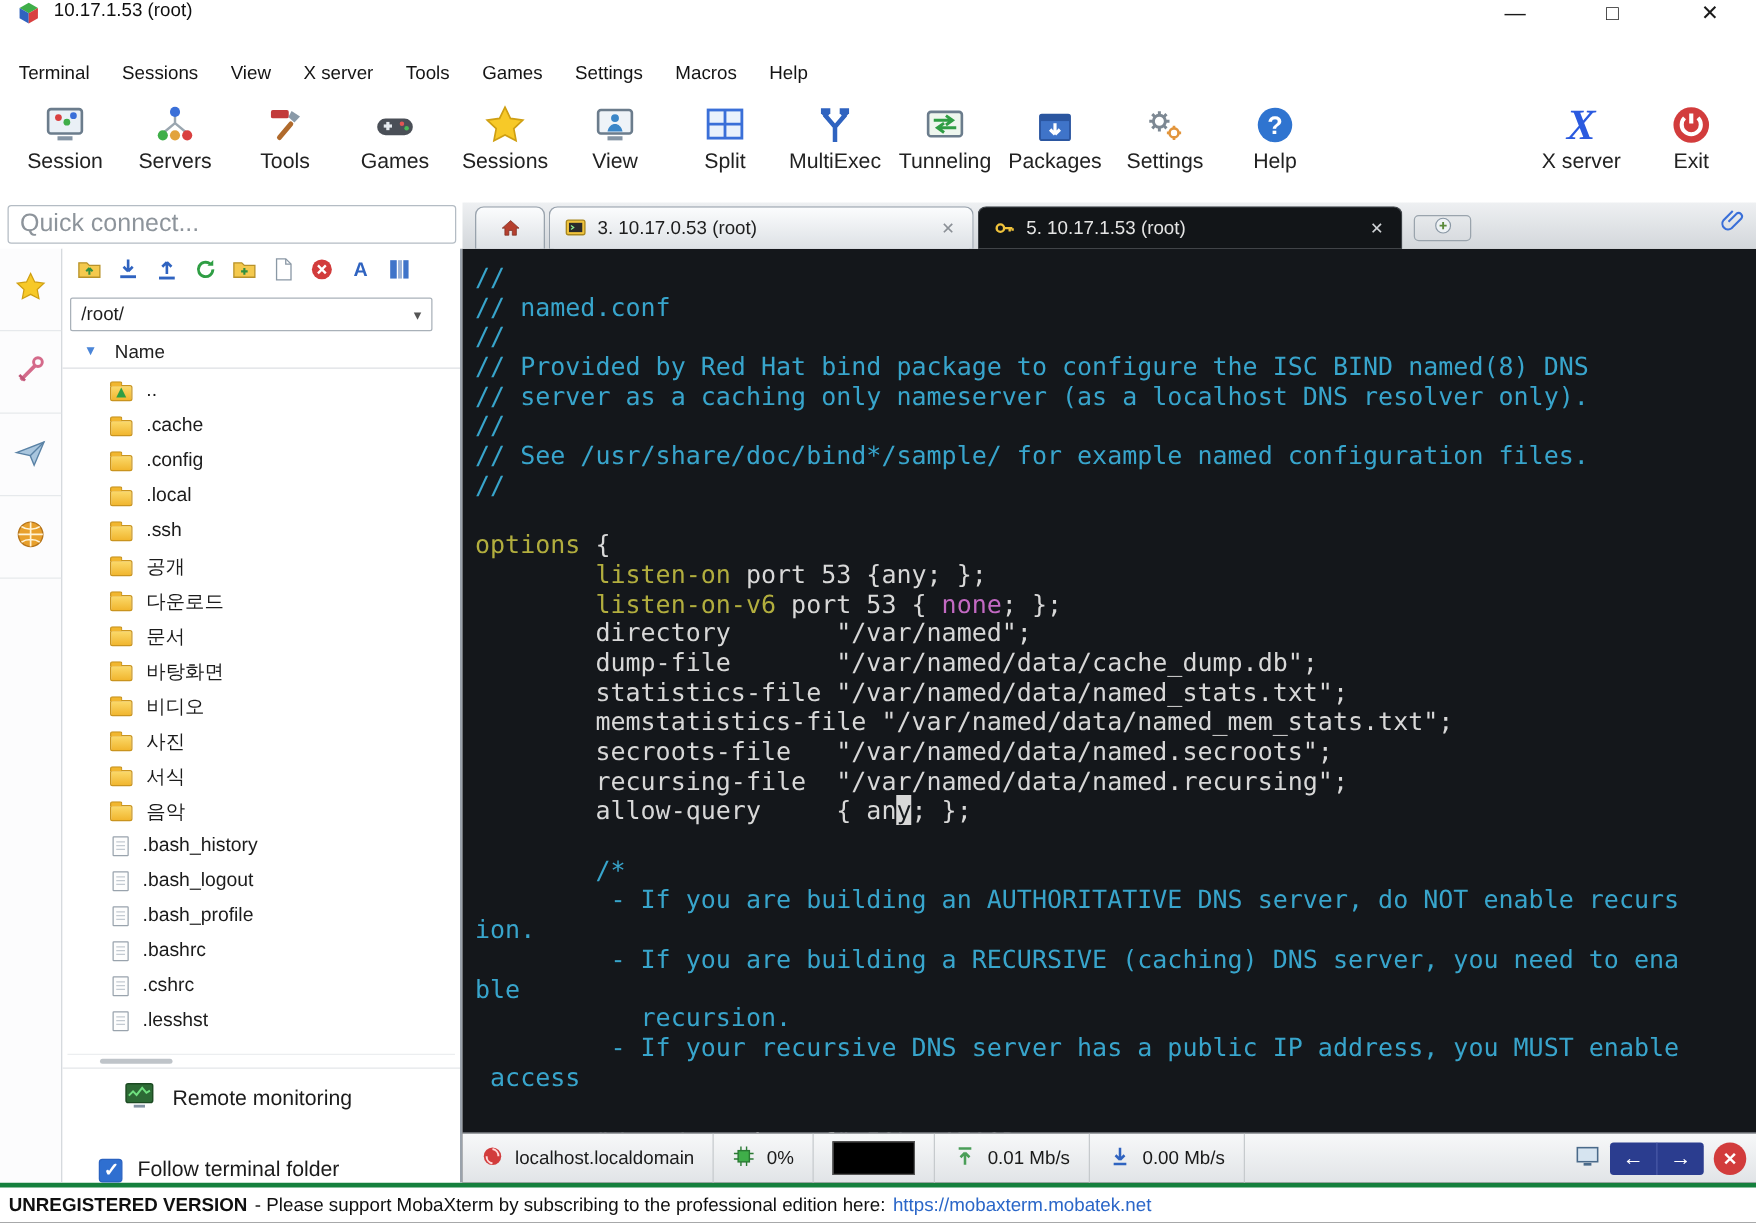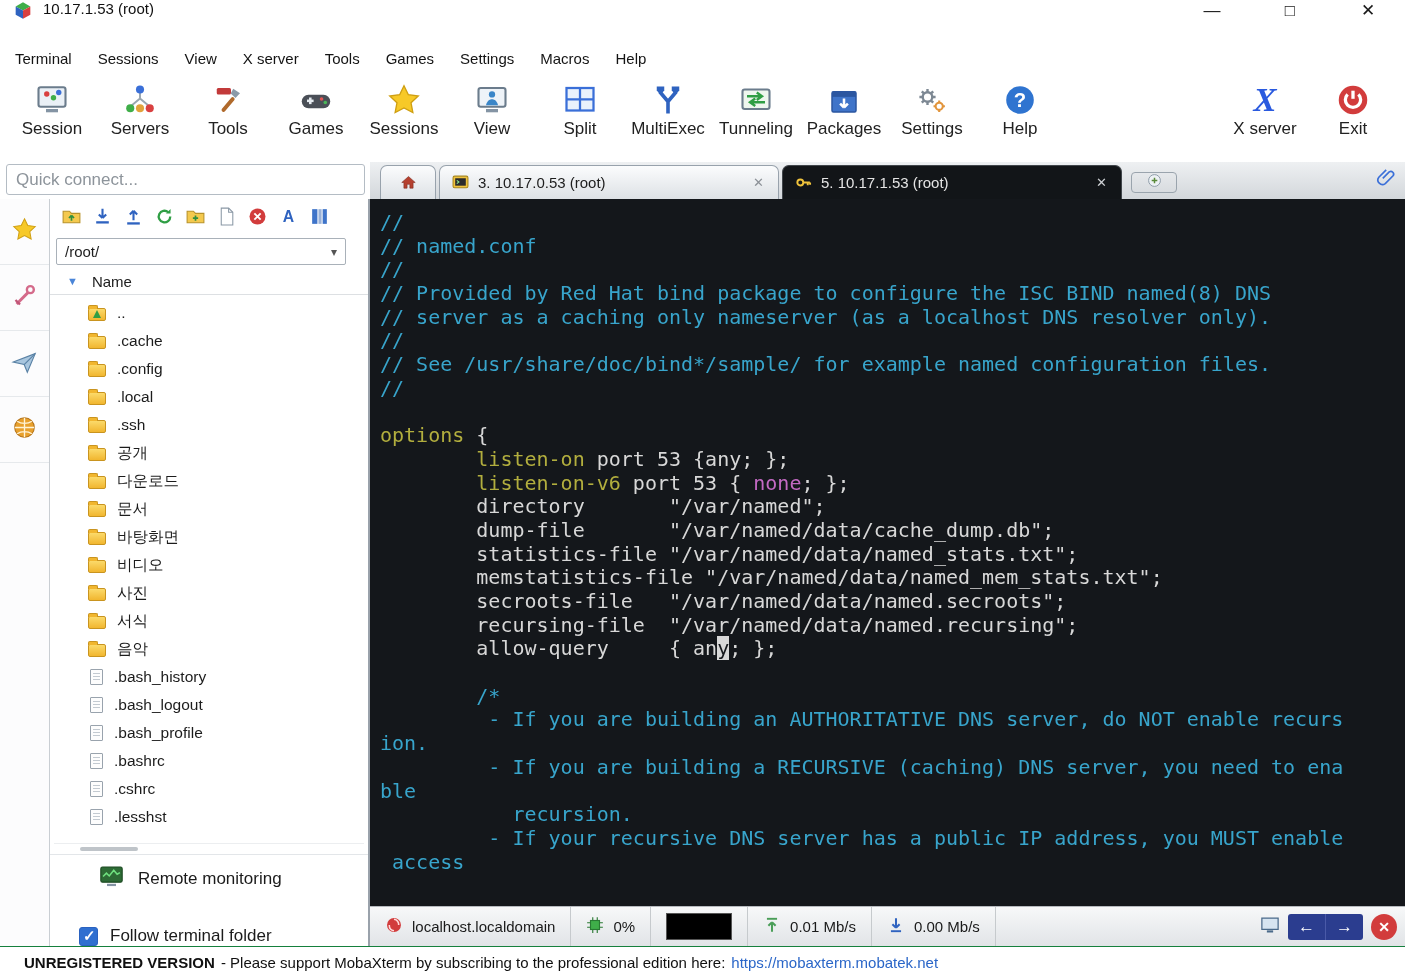--- a/index.html
+++ b/index.html
@@ -23,21 +23,21 @@
   
   .toolbar { height:86px; display:flex; align-items:flex-start; background:#fff; padding:3px 8px 0 8px; }
   .tb-btn { width:88px; display:flex; flex-direction:column; align-items:center; padding-top:3px; }
   .tb-ico svg { width:36px; height:36px; display:block; }
   .tb-label { font-size:17px; color:#222; margin-top:1px; white-space:nowrap; }
   .tb-spacer { flex:1; }
 
   
   .row2 { height:37px; display:flex; background:#fff; }
   .qc-wrap { width:370px; padding:2px 5px 2px 6px; }
-  .qc-input { width:100%; height:31px; border:1px solid #b4bcc4; border-radius:3px; font-size:17px;
+  .qc-input { width:100%; height:31px; border:1px solid #b4bcc4; border-radius:3px; font-size:20px;
               color:#444; padding:0 9px; font-family:"Liberation Sans",sans-serif; background:#fff; }
   .qc-input::placeholder { color:#8d949b; }
   .tabbar { flex:1; background:linear-gradient(#eef0f2,#d3d7db); display:flex; align-items:flex-end;
             padding-left:10px; position:relative; }
   .tab { height:34px; display:flex; align-items:center; gap:9px; padding:0 12px;
          border:1px solid #98a2ac; border-bottom:none; border-radius:7px 7px 0 0;
          background:linear-gradient(#fbfcfd,#dde1e5); margin-right:3px; font-size:15px; color:#1d1d1d; }
   .tab.home { width:56px; justify-content:center; }
   .tab.session { min-width:340px; }
   .tab-ico svg { width:17px; height:17px; display:block; }
@@ -112,22 +112,22 @@
   .cpu-graph { width:66px; height:27px; background:#000; border:1px solid #555; }
   .sb-right { margin-left:auto; display:flex; align-items:center; gap:8px; padding-right:8px; height:100%; }
   .sb-right svg { width:20px; height:20px; }
   .nav-arrows { display:flex; background:#2b3d8f; border-radius:3px; overflow:hidden; }
   .nav-arrow { color:#fff; font-size:17px; padding:3px 10px; }
   .nav-arrow + .nav-arrow { border-left:1px solid #4a5aa8; }
   .sb-close { width:26px; height:26px; border-radius:50%; background:#d23c3c; color:#fff; display:flex;
               align-items:center; justify-content:center; font-size:14px; font-weight:bold; }
 
   
-  .footer { height:32px; background:#fff; border-top:1px solid #15803d; display:flex; align-items:center;
-            gap:6px; padding-left:24px; font-size:15px; color:#101010; }
+  .footer { height:32px; background:#fff; border-top:4px solid #15803d; display:flex; align-items:center;
+            gap:6px; padding-left:7px; font-size:15px; color:#101010; }
   .footer-bold { font-weight:bold; }
   .footer-link { color:#2a66c8; }
 </style>
 </head>
 <body>
 
 <div class="titlebar">
   <span class="app-logo">
     <svg viewBox="0 0 24 24">
         <path d="M4 7l8-4.5L20 7l-8 4.5z" fill="#3fae49"></path>

